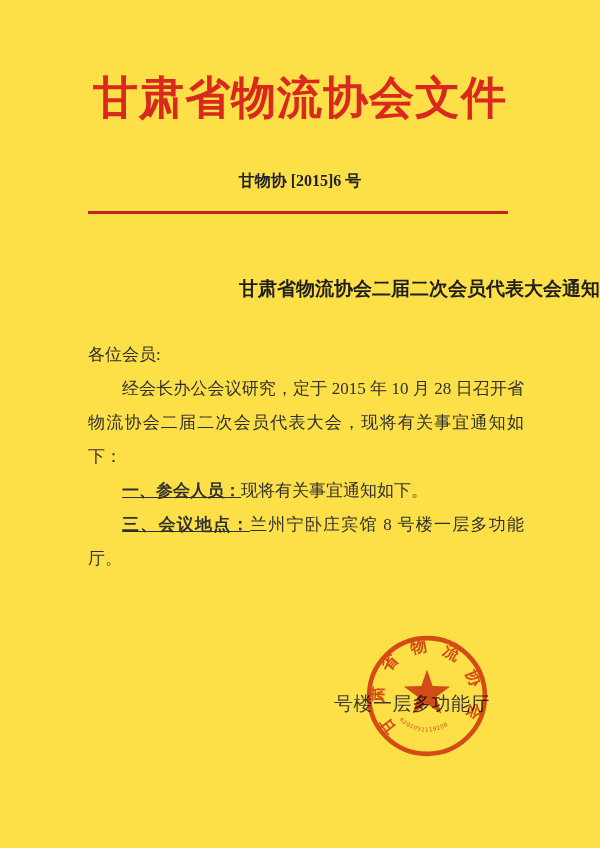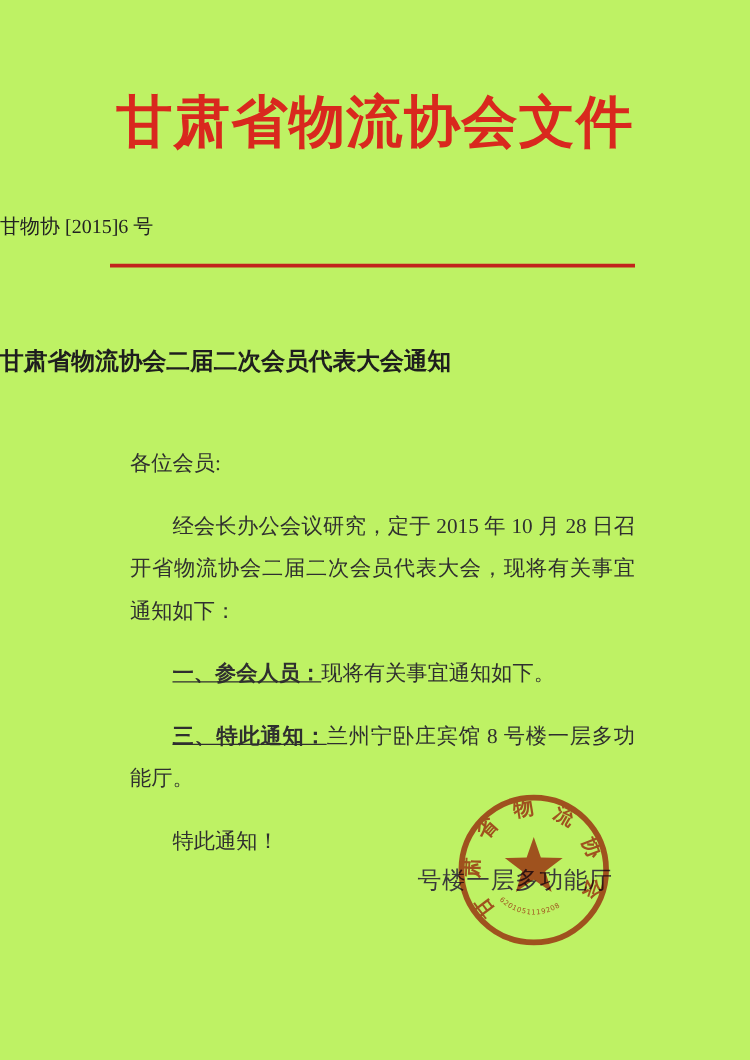--- a/index.html
+++ b/index.html
@@ -1,54 +1,55 @@
 <!DOCTYPE html>
 <html><head>
 <meta charset="utf-8">
 <style>
   html,body{margin:0;padding:0;background:#e8e8e8;}
   .page{
     position:relative;
     width:600px;height:848px;
     margin:0 auto;
-    background:#bef264;
+    background:#fde047;
     overflow:hidden;
     font-family:"Liberation Serif","DejaVu Serif",serif;
     color:#2f2f2f;
   }
   .org-title{
     position:absolute;top:68px;left:0;right:0;
     text-align:center;
     font-size:45px;font-weight:bold;
     letter-spacing:1px;
     color:#d9281e;
     white-space:nowrap;
   }
   .doc-number{
     position:absolute;top:171px;left:0;right:0;
-    font-size:16px;font-weight:normal;
+    text-align:center;
+    font-size:16px;font-weight:bold;
     color:#222;
   }
   .red-rule{
     position:absolute;left:88px;top:211px;
     width:420px;height:3px;
     background:#c2251c;
   }
   .notice-title{
     position:absolute;top:276px;left:0;right:0;
-    text-align:left;
+    text-align:right;
     font-size:19px;font-weight:bold;
     color:#1e1e1e;
   }
   .body-text{
     position:absolute;left:88px;top:338px;width:436px;
     font-size:17px;line-height:34px;
     text-align:justify;
   }
-  .body-text p{margin:16px;}
+  .body-text p{margin:0;}
   .indent{text-indent:2em;}
   .bold{font-weight:bold;text-decoration:underline;}
   .cont-line{margin-left:165px;}
   .issue-date{
     position:absolute;top:691px;left:334px;
     font-size:19px;letter-spacing:0.5px;
     color:#3a3a3a;white-space:nowrap;
     z-index:1;
   }
   .seal{
@@ -69,22 +70,21 @@
   <div class="doc-number">甘物协 [2015]6 号</div>
 
   <div class="red-rule"></div>
 
   <div class="notice-title">甘肃省物流协会二届二次会员代表大会通知</div>
 
   <div class="body-text">
     <p>各位会员:</p>
     <p class="indent">经会长办公会议研究，定于 2015 年 10 月 28 日召开省物流协会二届二次会员代表大会，现将有关事宜通知如下：</p>
     <p class="indent"><span class="bold">一、参会人员：</span><span>现将有关事宜通知如下。</span></p>
-    <p class="indent"><span class="bold">三、特此通知：</span><span>兰州宁卧庄宾馆 8 号楼一层多功能厅。</span></p>
-    <p class="indent">特此通知！</p>
+    <p class="indent"><span class="bold">三、会议地点：</span><span>兰州宁卧庄宾馆 8 号楼一层多功能厅。</span></p>
   </div>
 
   <div class="issue-date">号楼一层多功能厅</div>
 
   <svg class="seal" viewBox="0 0 128 128" xmlns="http://www.w3.org/2000/svg">
     <circle cx="64" cy="64" r="57" fill="none" stroke="#cf382b" stroke-width="4.5"></circle>
     <polygon points="64,38 69.6,54.2 86.8,54.6 73.1,65 78.1,81.4 64,71.6 49.9,81.4 54.9,65 41.2,54.6 58.4,54.2" fill="#cf382b"></polygon>
     <defs>
       <path id="sealTopArc" d="M 35.7 97.7 A 44 44 0 1 1 92.3 97.7" fill="none"></path>
       <path id="sealBottomArc" d="M 33 83 A 38 38 0 0 0 95 83" fill="none"></path>

